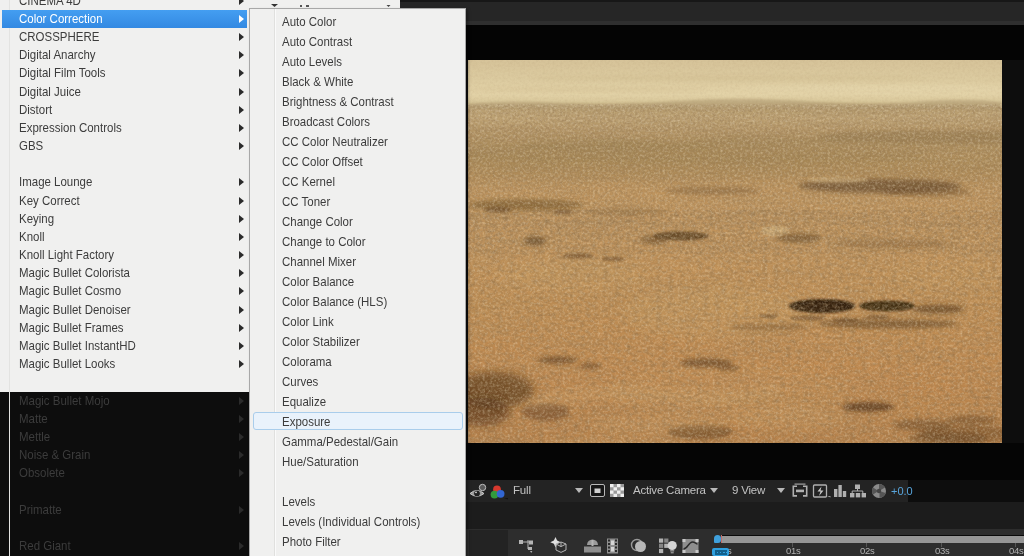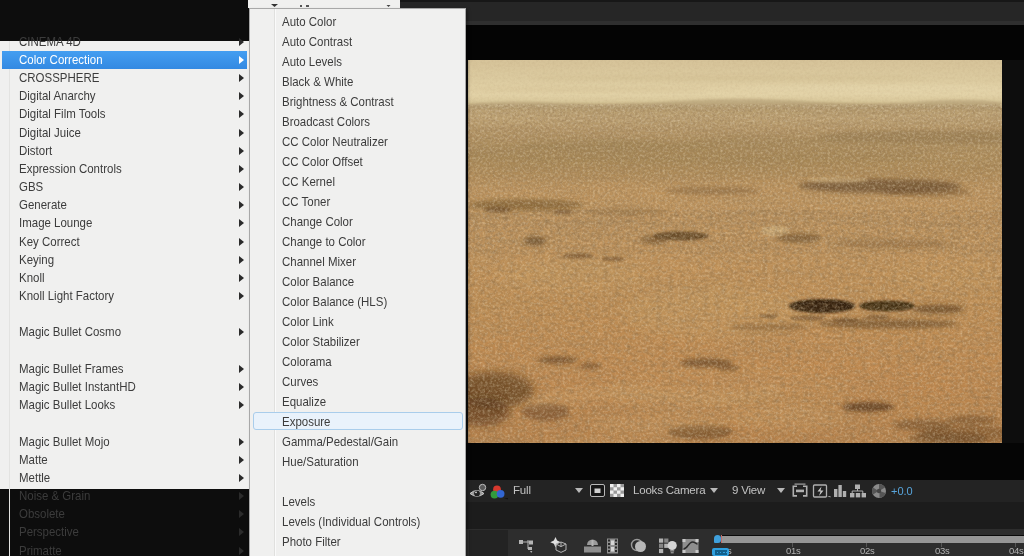--- a/index.html
+++ b/index.html
@@ -3,41 +3,41 @@
 <style>
 html,body{margin:0;padding:0;background:#000;}
 #root{position:relative;width:1024px;height:556px;overflow:hidden;background:#0d0d0d;
  font-family:"Liberation Sans",sans-serif;-webkit-font-smoothing:antialiased;}
 #root *{position:absolute;box-sizing:border-box;}
 
 #topbar{left:398px;top:0;width:626px;height:25px;background:linear-gradient(#171717 0 2px,#262626 2px 21px,#2f2f2f 21px 25px);}
 #blackband{left:466px;top:25px;width:558px;height:35px;background:#040404;}
 #rightstrip{left:1002px;top:60px;width:22px;height:383px;background:#0d0d0d;}
 #blackband2{left:466px;top:443px;width:558px;height:37px;background:#050505;}
-#tbar{left:466px;top:479.5px;width:558px;height:22.5px;background:#232323;}
+#tbar{left:466px;top:479.5px;width:442px;height:22.5px;background:#232323;}
 #gaprow{left:466px;top:502px;width:558px;height:27px;background:#1c1c1c;}
 #tlrow{left:466px;top:529px;width:558px;height:27px;background:#2d2d2d;}
 #tldark{left:469px;top:530px;width:39px;height:26px;background:#232323;}
 #tbar .tbt{position:absolute;top:4px;font-size:11.5px;color:#c2c2c2;letter-spacing:-0.2px;}
 #tbar .tri{position:absolute;top:8px;width:0;height:0;border-left:4.5px solid transparent;
  border-right:4.5px solid transparent;border-top:5px solid #b8b8b8;}
 #mars{left:468px;top:60px;}
 #tlicons{left:516px;top:536px;}
 
 #rbarline{left:722px;top:534.5px;width:302px;height:1.5px;background:#0a0a0a;}
 #rbar{left:722px;top:536px;width:302px;height:6.5px;background:#969696;}
 #cti{left:713.5px;top:534.5px;width:7px;height:8.5px;background:#3fa0dc;border-radius:3.5px 3.5px 3px 1px;}
 #ctiline{left:720.5px;top:535px;width:1.5px;height:8px;background:#c76a64;}
 .tlab{top:544.5px;font-size:9.5px;color:#b2b2b2;letter-spacing:-0.3px;}
 #nav{left:712px;top:548px;width:17px;height:8px;background:#2e9fdf;border-radius:2px;}
 #nav i{position:absolute;left:2.5px;top:2px;width:12px;height:5px;
  background:repeating-linear-gradient(90deg,#115f8c 0 1.6px,transparent 1.6px 3.2px),
  repeating-linear-gradient(0deg,#115f8c 0 2px,transparent 2px 3px);background-blend-mode:darken;}
 
-#lmenu{left:0;top:0;width:249.5px;height:448px;background:#f0f0ef;margin-top:41px;}
+#lmenu{left:0;top:0;width:249.5px;height:392px;background:#f0f0ef;}
 #lmenu .gut{left:8.5px;top:0;width:1px;height:556px;background:#e3e3e1;}
 .mrow{left:1.5px;width:245.5px;height:18.17px;}
 .mrow .mt{position:absolute;left:17.5px;top:50%;transform:translateY(-54%) scaleX(0.85);
  transform-origin:0 50%;font-size:13.5px;color:#3c3c3c;white-space:nowrap;}
 .mrow .arr{position:absolute;right:3.5px;top:50%;margin-top:-4px;width:0;height:0;
  border-top:4px solid transparent;border-bottom:4px solid transparent;border-left:5px solid #2b2b2b;}
 .mrow.hl{background:linear-gradient(#449ef1,#3389e2);}
 .mrow.hl .mt{color:#fff;}
 .mrow .arr.w{border-left-color:#fff;}
 
@@ -229,21 +229,21 @@
    <rect x="21" y="4" width="3.5" height="3.25" fill="#efefef"></rect>
           <rect x="28" y="4" width="3.5" height="3.25" fill="#efefef"></rect>
    <rect x="24.5" y="7.25" width="3.5" height="3.25" fill="#efefef"></rect>
           <rect x="31.5" y="7.25" width="3.5" height="3.25" fill="#efefef"></rect>
    <rect x="21" y="10.5" width="3.5" height="3.25" fill="#efefef"></rect>
           <rect x="28" y="10.5" width="3.5" height="3.25" fill="#efefef"></rect>
    <rect x="24.5" y="13.75" width="3.5" height="3.25" fill="#efefef"></rect>
           <rect x="31.5" y="13.75" width="3.5" height="3.25" fill="#efefef"></rect>
   </g>
 </svg>
-<span class="tbt" style="left:167px">Looks Camera</span>
+<span class="tbt" style="left:167px">Active Camera</span>
 <span class="tri" style="left:244px"></span>
 <span class="tbt" style="left:266px">9 View</span>
 <span class="tri" style="left:311px"></span>
 <svg width="145" height="23" viewBox="0 0 145 23" style="position:absolute;left:325px;top:0">
  <g fill="#b0b0b0">
   <path d="M1.5 5.5 h4.5 v1.6 h-2.9 v8 h2.9 v1.6 h-4.5 z"></path>
   <path d="M16.5 5.5 h-4.5 v1.6 h2.9 v8 h-2.9 v1.6 h4.5 z"></path>
   <rect x="5" y="9.6" width="8" height="2.6"></rect>
   <path d="M3.5 3.5 h11 v1.2 h-11 z" opacity="0.9"></path>
  </g>
@@ -380,48 +380,52 @@
         <span class="arr"></span>
       </div>
 <div class="mrow" style="top:118.89px">
         <span class="mt">Expression Controls</span>
         <span class="arr"></span>
       </div>
 <div class="mrow" style="top:137.06px">
         <span class="mt">GBS</span>
         <span class="arr"></span>
       </div>
-<div class="mrow" style="top:155.23px">
-        <span class="mt">Generate</span>
-        <span class="arr"></span>
-      </div>
 <div class="mrow" style="top:173.40px">
         <span class="mt">Image Lounge</span>
         <span class="arr"></span>
       </div>
 <div class="mrow" style="top:191.57px">
         <span class="mt">Key Correct</span>
         <span class="arr"></span>
       </div>
 <div class="mrow" style="top:209.74px">
         <span class="mt">Keying</span>
         <span class="arr"></span>
       </div>
 <div class="mrow" style="top:227.91px">
         <span class="mt">Knoll</span>
         <span class="arr"></span>
       </div>
 <div class="mrow" style="top:246.08px">
         <span class="mt">Knoll Light Factory</span>
         <span class="arr"></span>
       </div>
+<div class="mrow" style="top:264.25px">
+        <span class="mt">Magic Bullet Colorista</span>
+        <span class="arr"></span>
+      </div>
 <div class="mrow" style="top:282.42px">
         <span class="mt">Magic Bullet Cosmo</span>
         <span class="arr"></span>
       </div>
+<div class="mrow" style="top:300.59px">
+        <span class="mt">Magic Bullet Denoiser</span>
+        <span class="arr"></span>
+      </div>
 <div class="mrow" style="top:318.76px">
         <span class="mt">Magic Bullet Frames</span>
         <span class="arr"></span>
       </div>
 <div class="mrow" style="top:336.93px">
         <span class="mt">Magic Bullet InstantHD</span>
         <span class="arr"></span>
       </div>
 <div class="mrow" style="top:355.10px">
         <span class="mt">Magic Bullet Looks</span>
@@ -438,24 +442,20 @@
 <div class="mrow" style="top:427.78px">
         <span class="mt">Mettle</span>
         <span class="arr"></span>
       </div>
 <div class="mrow" style="top:445.95px">
         <span class="mt">Noise &amp; Grain</span>
         <span class="arr"></span>
       </div>
 <div class="mrow" style="top:464.12px">
         <span class="mt">Obsolete</span>
-        <span class="arr"></span>
-      </div>
-<div class="mrow" style="top:482.29px">
-        <span class="mt">Perspective</span>
         <span class="arr"></span>
       </div>
 <div class="mrow" style="top:500.46px">
         <span class="mt">Primatte</span>
         <span class="arr"></span>
       </div>
 <div class="mrow" style="top:536.80px">
         <span class="mt">Red Giant</span>
         <span class="arr"></span>
       </div>

